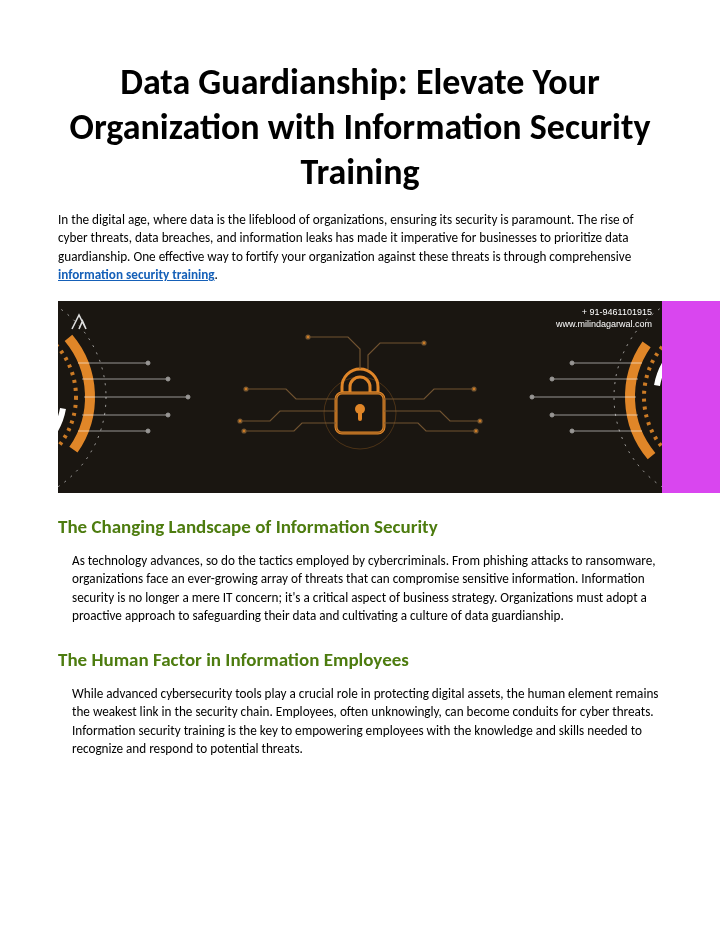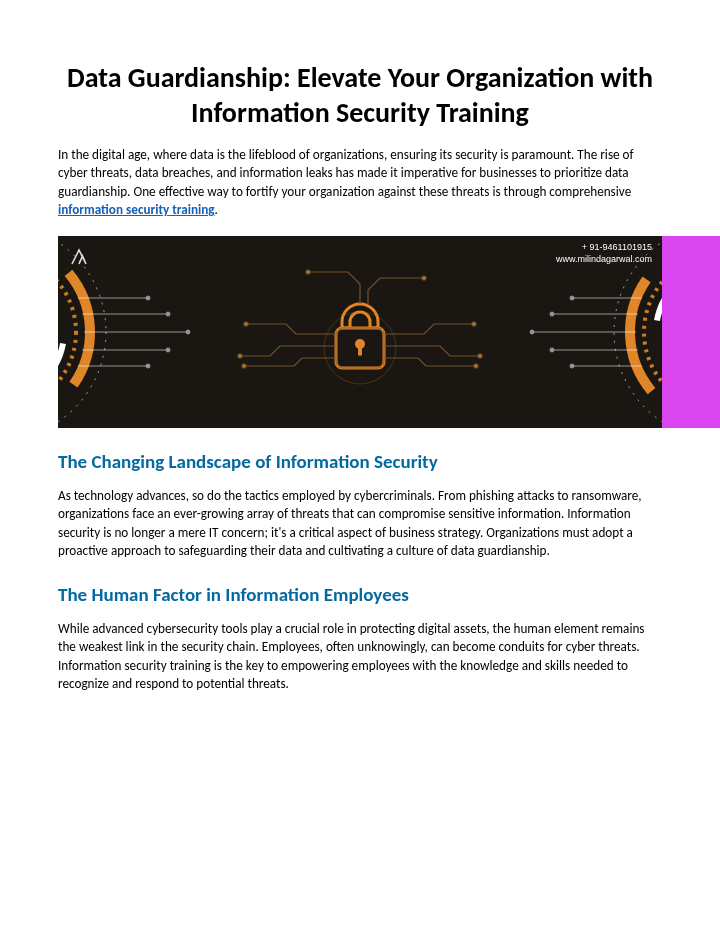--- a/index.html
+++ b/index.html
@@ -5,21 +5,21 @@
   * { margin: 0; padding: 0; box-sizing: border-box; }
   body {
     background: #fff;
     font-family: Calibri, "Segoe UI", Arial, sans-serif;
     width: 720px;
     height: 931px;
     padding: 60px 58px 40px 58px;
     color: #000;
   }
   .title {
-    font-size: 28px;
+    font-size: 36px;
     font-weight: 700;
     text-align: center;
     line-height: 1.25;
     margin-bottom: 16px;
   }
   .intro {
     font-size: 13.2px;
     line-height: 1.4;
     margin-bottom: 16px;
   }
@@ -30,30 +30,31 @@
   }
   .hero {
     width: 672px;
     height: 192px;
     background: #d946ef;
     position: relative;
     overflow: hidden;
     margin-bottom: 14px;
   }
   .h2 {
-    color: #0369a1;
+    color: #4d7c0f;
     font-size: 19px;
     font-weight: 700;
     margin-top: 22px;
     margin-bottom: 14px;
   }
   .para {
     font-size: 13.2px;
     line-height: 1.4;
     margin-bottom: 12px;
+    margin-left: 14px;
   }
 </style>
 </head>
 <body>
 
 <h1 class="title">Data Guardianship: Elevate Your Organization with Information Security Training</h1>
 
 <p class="intro">
   <span>In the digital age, where data is the lifeblood of organizations, ensuring its security is paramount. The rise of cyber threats, data breaches, and information leaks has made it imperative for businesses to prioritize data guardianship. One effective way to fortify your organization against these threats is through comprehensive </span><a class="link">information security training</a><span>.</span>
 </p>

